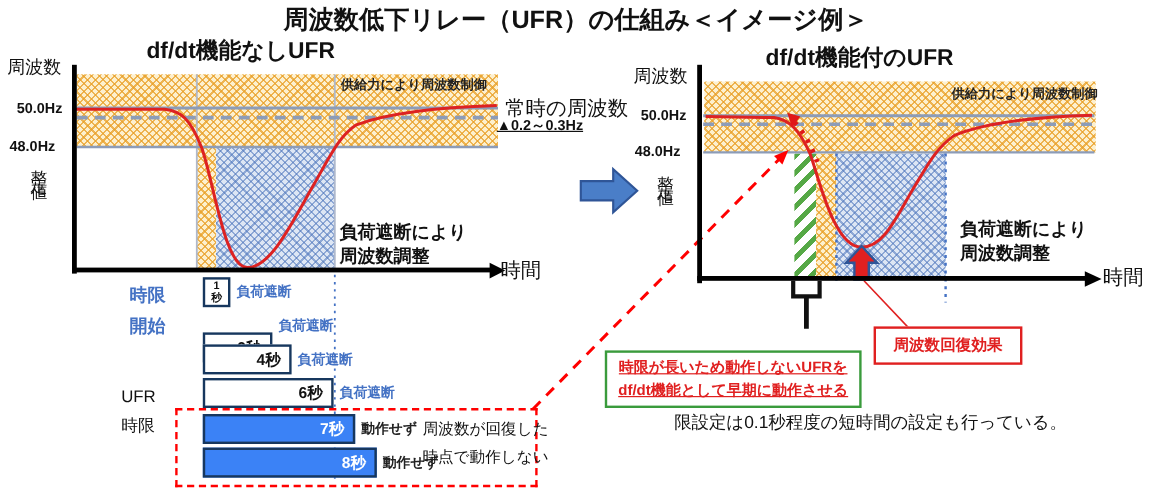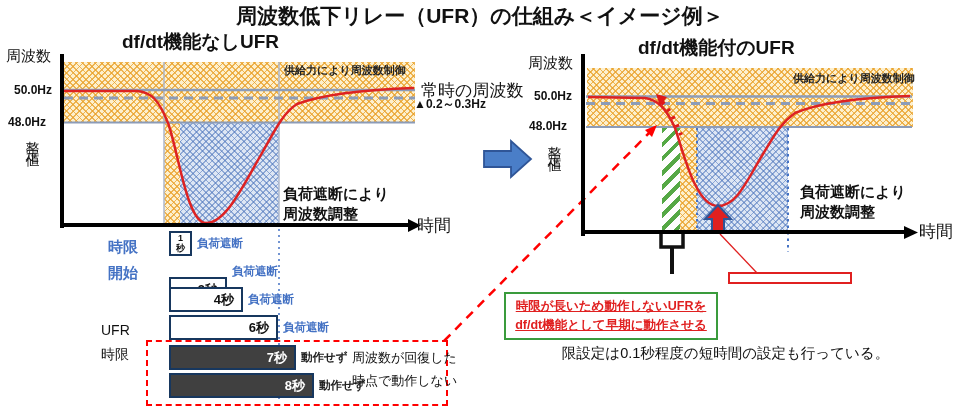--- a/index.html
+++ b/index.html
@@ -38,21 +38,21 @@
   .xlab{font-size:17px;}
   .supply{font-size:11px;font-weight:bold;color:#222;}
   .small{font-size:17px;}
   .devi{font-size:12px;font-weight:bold;}
   .loadshed{font-size:15px;font-weight:bold;line-height:1.35;}
   
   .bar-row{position:absolute;left:159px;display:flex;align-items:center;height:25px;z-index:5;padding-left:10px;}
   .bar-box{height:25px;border:2px solid #17375E;background:#fff;box-sizing:border-box;
     display:flex;align-items:center;justify-content:flex-end;}
   .bar-box span{font-weight:bold;font-size:13px;padding-right:7px;color:#111;}
-  .bar-row.filled .bar-box{background:#404040;}
+  .bar-row.filled .bar-box{background:#3b82f6;}
   .bar-row.filled .bar-box span{color:#fff;}
   .bar-row.narrow .bar-box{justify-content:center;}
   .bar-row.narrow .bar-box span{font-size:9px;line-height:1.05;padding:0;width:11px;
     white-space:normal;word-break:break-all;text-align:center;}
   .action{font-size:11.5px;margin-left:5px;font-weight:bold;color:#4472C4;}
   .bar-row.filled .action{color:#222;}
   .sideL{font-size:15px;font-weight:bold;line-height:26px;color:#4472C4;}
   .sideK{font-size:14px;line-height:24px;color:#111;}
   
   .red-dash-box{position:absolute;border:2px dashed #F00;z-index:4;background:transparent;}
@@ -133,21 +133,21 @@
   <div class="t title">周波数低下リレー（UFR）の仕組み＜イメージ例＞</div>
   <div class="t subtitle" style="left:638px;top:35px;">df/dt機能付のUFR</div>
 
   <div class="t ylab" style="left:6px;top:47px;">周波数</div>
   <div class="t tick" style="left:14px;top:83px;">50.0Hz</div>
   <div class="t tick" style="left:8px;top:115px;">48.0Hz</div>
   <div class="t vert" style="left:24px;top:130px;">整定値</div>
   <div class="t xlab" style="left:417px;top:214px;">時間</div>
   <div class="t supply" style="left:284px;top:63px;">供給力により周波数制御</div>
   <div class="t small" style="left:421px;top:79px;">常時の周波数</div>
-  <div class="t devi" style="left:414px;top:96px;">▲0.2～0.3Hz</div>
+  <div class="t devi" style="left:414px;top:96px;text-decoration:underline;">▲0.2～0.3Hz</div>
   <div class="t loadshed" style="left:283px;top:184px;">
     <div>負荷遮断により</div>
     <div>周波数調整</div>
   </div>
 
   <div class="t ylab" style="left:528px;top:54px;">周波数</div>
   <div class="t tick" style="left:534px;top:89px;">50.0Hz</div>
   <div class="t tick" style="left:529px;top:119px;">48.0Hz</div>
   <div class="t vert" style="left:546px;top:135px;">整定値</div>
   <div class="t xlab" style="left:919px;top:220px;">時間</div>
@@ -160,21 +160,21 @@
   <div class="t sideL" style="left:108px;top:234px;">
     <div>時限</div>
     <div>開始</div>
   </div>
   <div class="t sideK" style="left:101px;top:318px;">
     <div>UFR</div>
     <div>時限</div>
   </div>
 
   <div class="red-dash-box" style="left:146px;top:340px;width:298px;height:62px;"></div>
-  <div class="t note-in-box" style="left:352px;top:346px;">
+  <div class="t note-in-box" style="left:352px;top:346px;text-align:right;">
     <div>周波数が回復した</div>
     <div>時点で動作しない</div>
   </div>
 
   <div class="bar-row narrow" style="top:231px;">
     <div class="bar-box" style="width: 23px;">
         <span>1秒</span>
       </div>
     <span class="action">負荷遮断</span>
   </div>
@@ -207,19 +207,20 @@
         <span>8秒</span>
       </div>
     <span class="action">動作せず</span>
   </div>
 
   <div class="callout green" style="left:504px;top:292px;width:202px;text-decoration:underline;">
     <div>時限が長いため動作しないUFRを</div>
     <div>df/dt機能として早期に動作させる</div>
   </div>
   <div class="callout red" style="left:728px;top:272px;width:112px;">
+    <div>周波数回復効果</div>
   </div>
 
   <div class="footnote" style="left:543px;top:341px;width:365px;">
     <div>限設定は0.1秒程度の短時間の設定も行っている。</div>
   </div>
 
 </div>
 
 </body></html>

